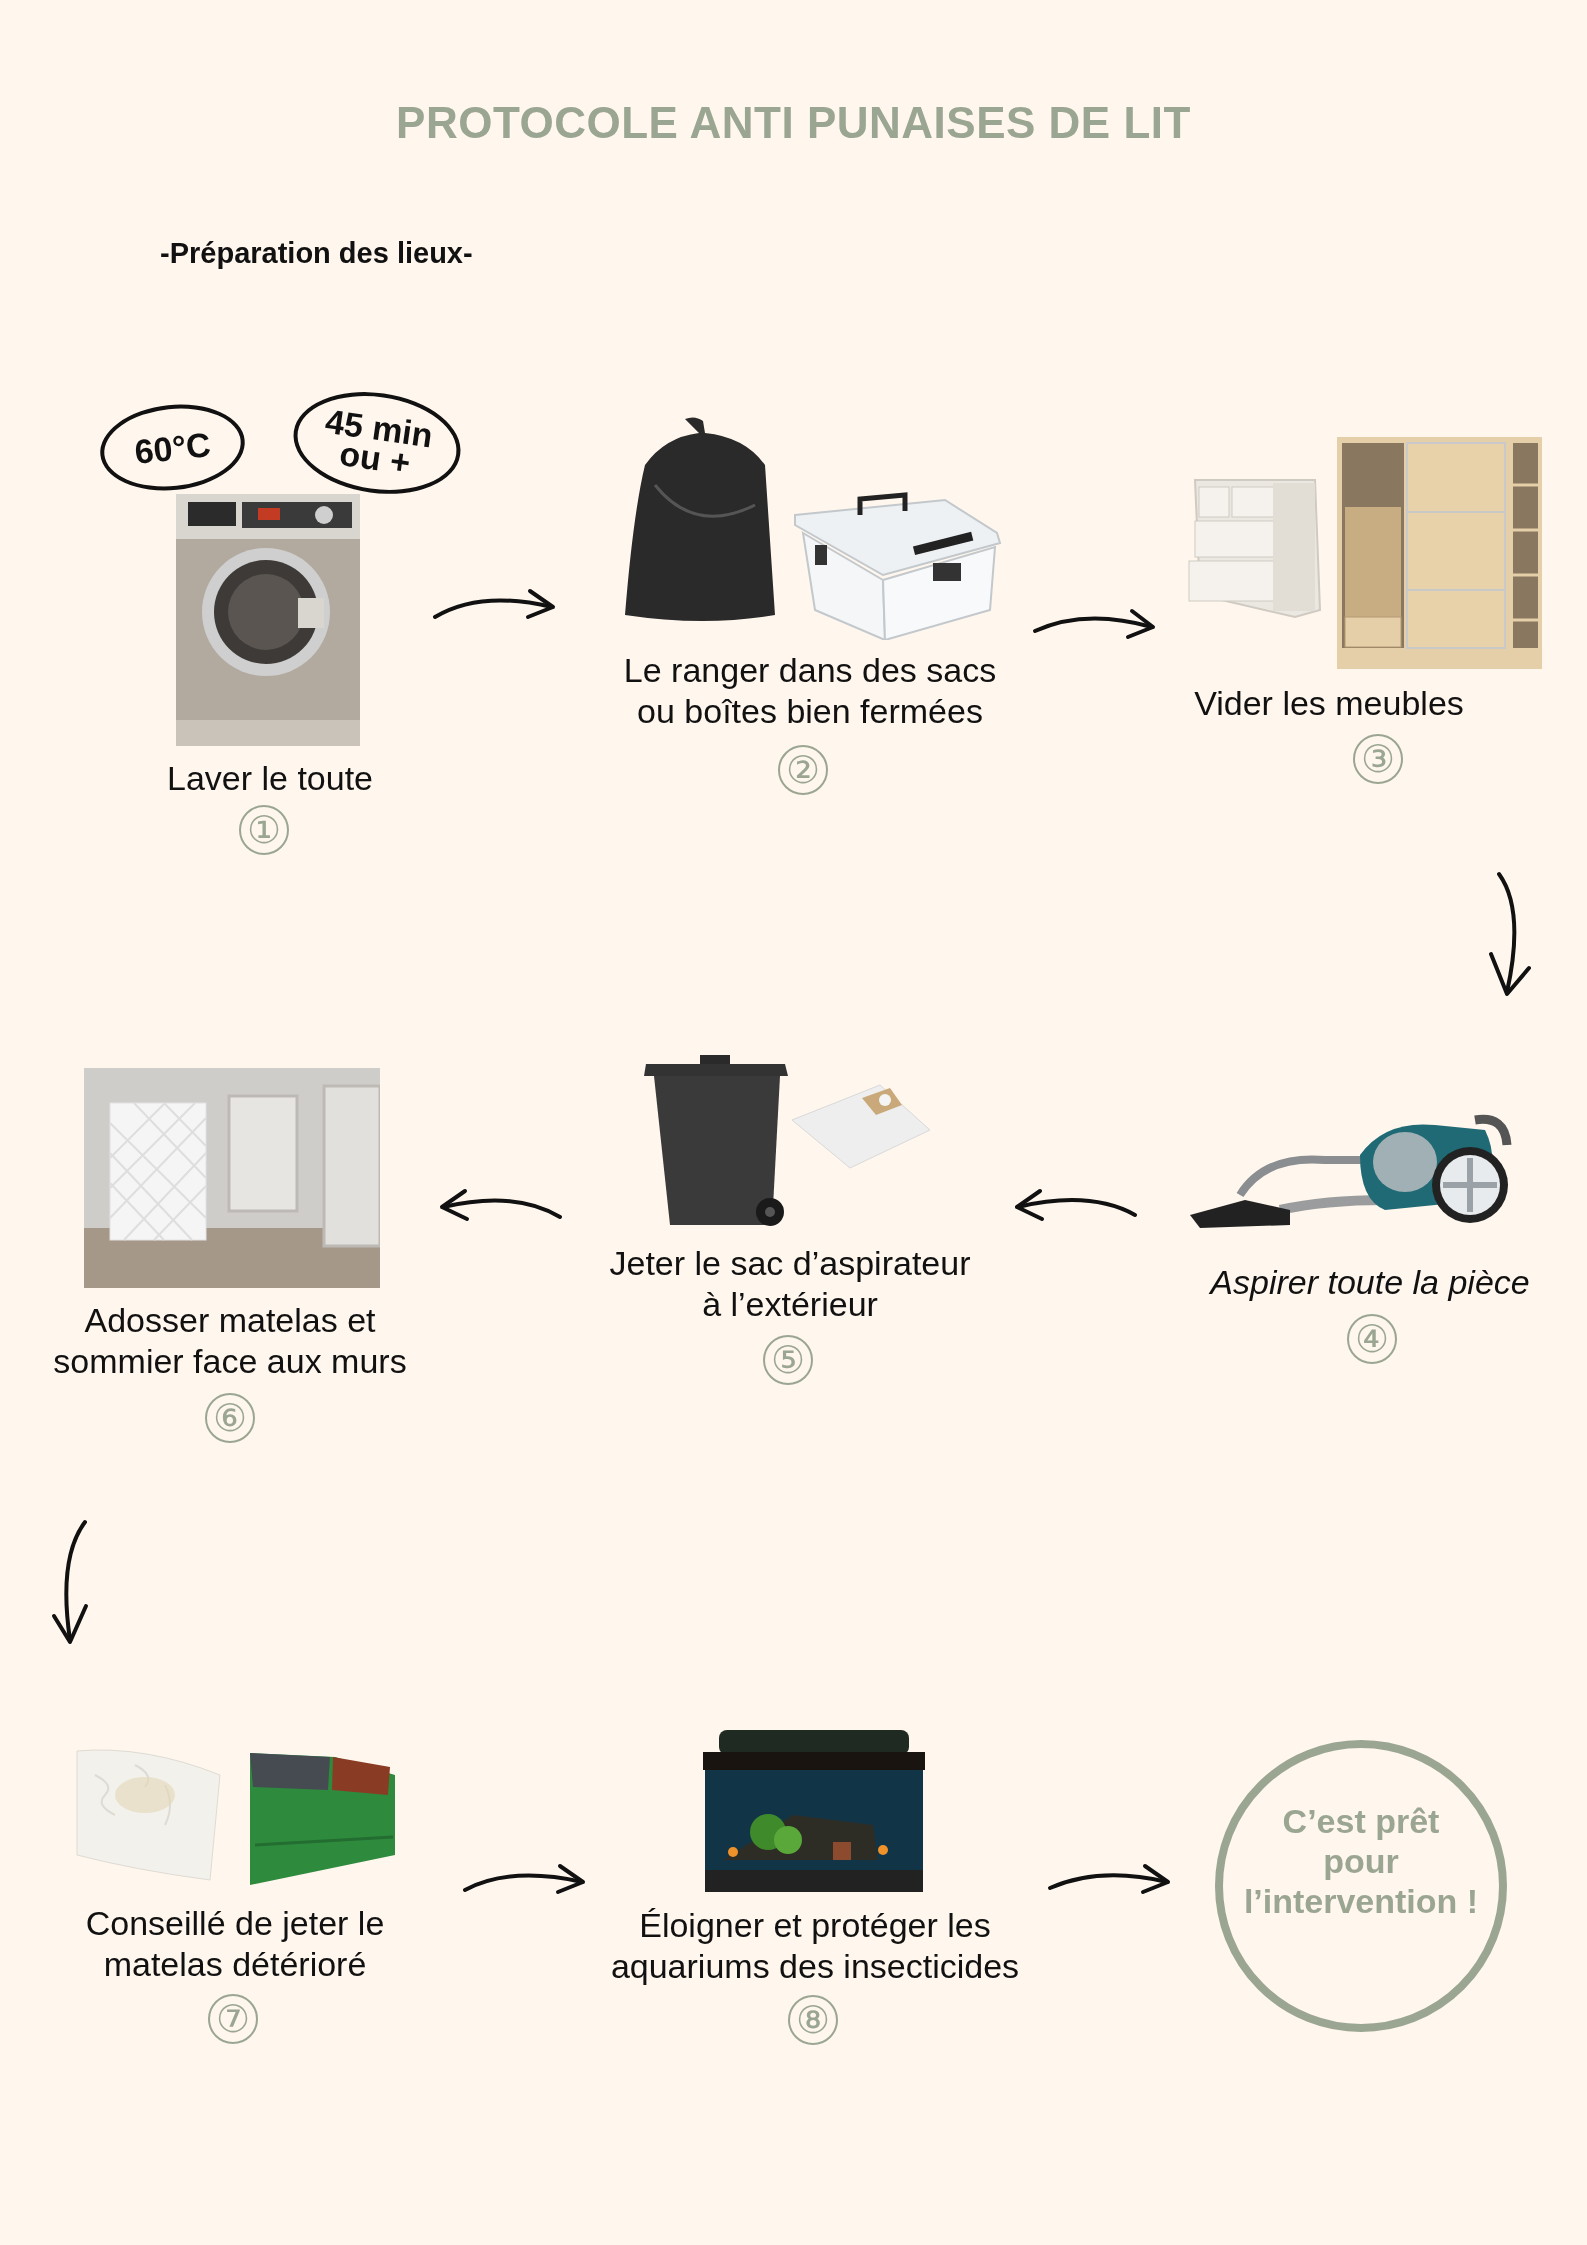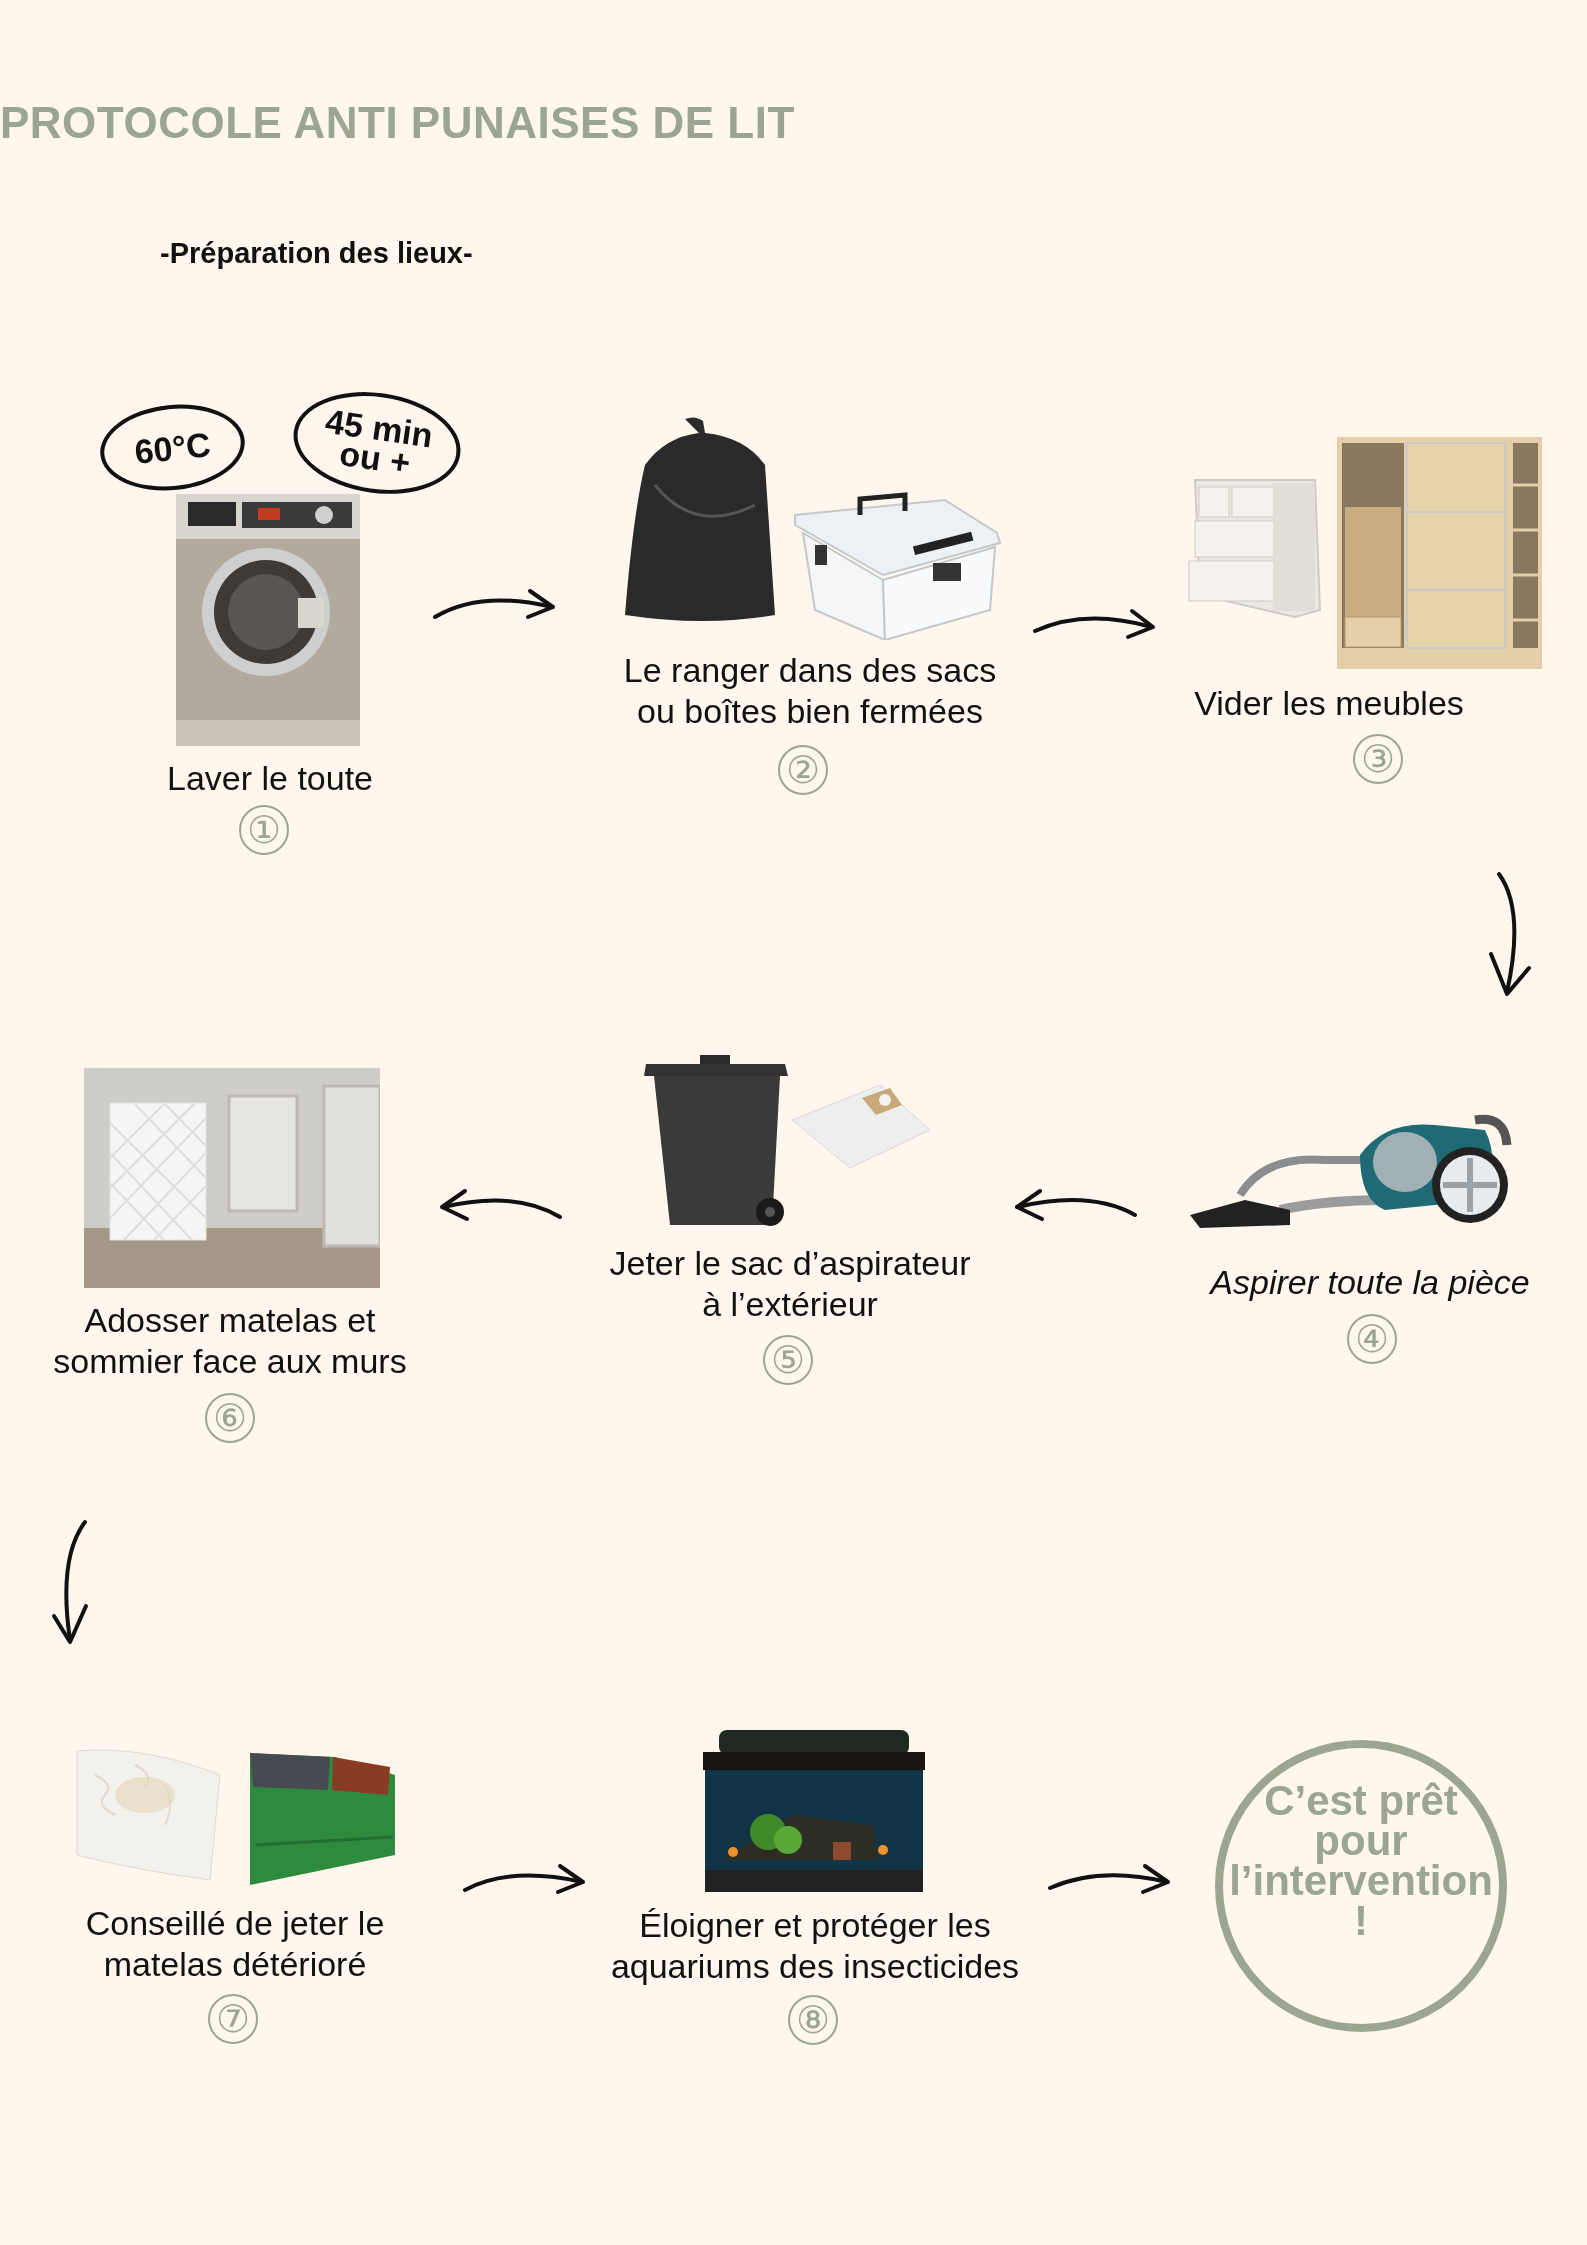--- a/index.html
+++ b/index.html
@@ -1,30 +1,30 @@
 <!DOCTYPE html>
 <html><head>
 <meta charset="utf-8">
 <style>
   html, body { margin:0; padding:0; }
   body { width:1587px; height:2245px; background:#fff6ed; position:relative; overflow:hidden;
          font-family:"Liberation Sans", "DejaVu Sans", sans-serif; color:#111; }
   .abs { position:absolute; }
-  .title { left:0; width:1587px; top:98px; text-align:left; font-size:44px; font-weight:700;
+  .title { left:0; width:1587px; top:98px; text-align:center; font-size:44px; font-weight:700;
            color:#9ba692; letter-spacing:0.5px; }
   .section { left:160px; top:237px; font-size:29px; font-weight:700; color:#111; }
   .caption { text-align:center; font-size:34px; line-height:41px; color:#111; font-weight:400; }
   .num { width:50px; height:50px; border:2px solid #9ba692; border-radius:50%; box-sizing:border-box;
          color:#9ba692; font-size:38px; line-height:46px; text-align:center; font-weight:400; }
   .bubble { border:4px solid #111; border-radius:50%; box-sizing:border-box; display:flex;
             align-items:center; justify-content:center; text-align:center; font-weight:700;
             font-size:34px; line-height:30px; color:#111; }
   .final { width:292px; height:292px; border:8px solid #9ba692; border-radius:50%; box-sizing:border-box;
            display:flex; align-items:center; justify-content:center; text-align:center;
-           color:#9ba692; font-weight:700; font-size:42px; line-height:40px; padding:0 20px; }
+           color:#9ba692; font-weight:700; font-size:34px; line-height:40px; padding:0 20px; }
   svg { display:block; }
 </style>
 </head>
 <body>
 
 <div class="abs title">PROTOCOLE ANTI PUNAISES DE LIT</div>
 <div class="abs section">-Préparation des lieux-</div>
 
 <div class="abs bubble" style="left:100px;top:405px;width:145px;height:85px;transform:rotate(-6deg);">
   <span>60°C</span>

